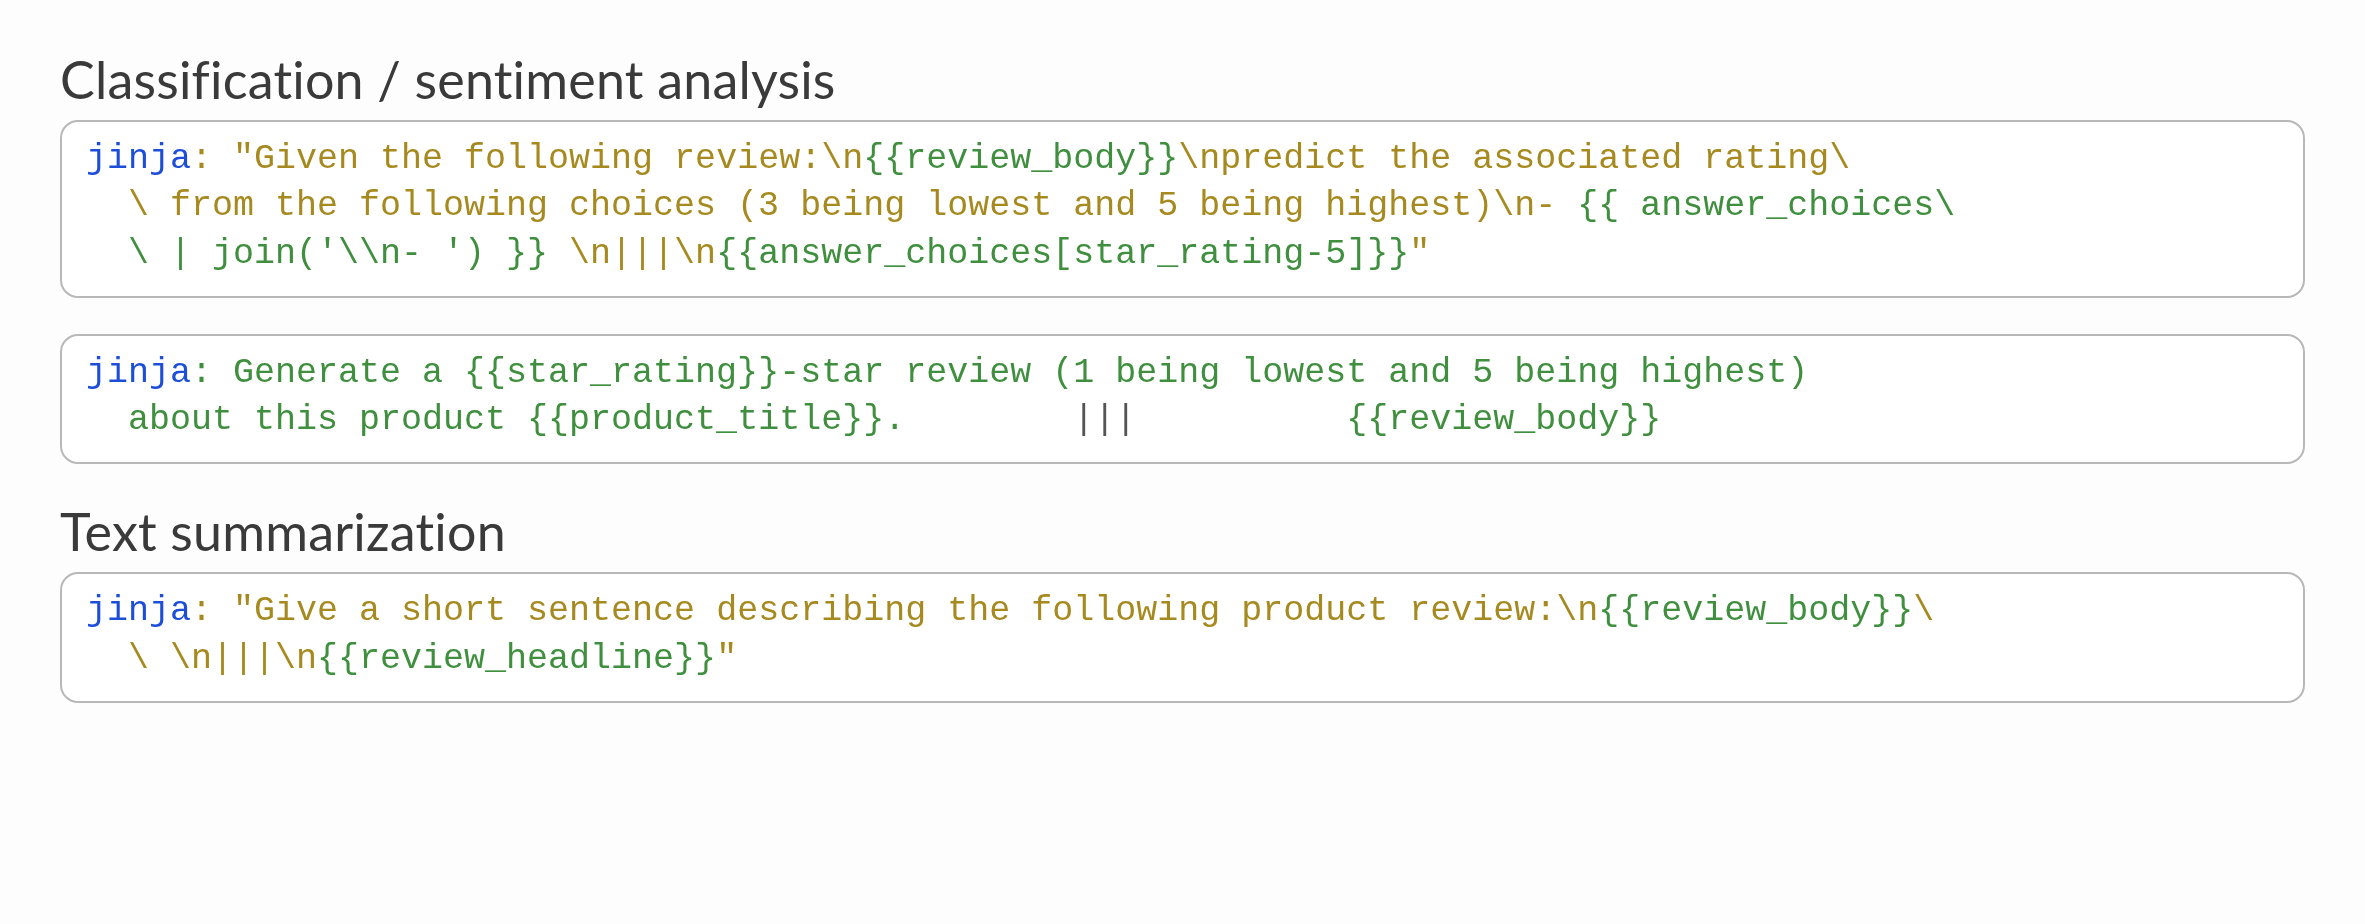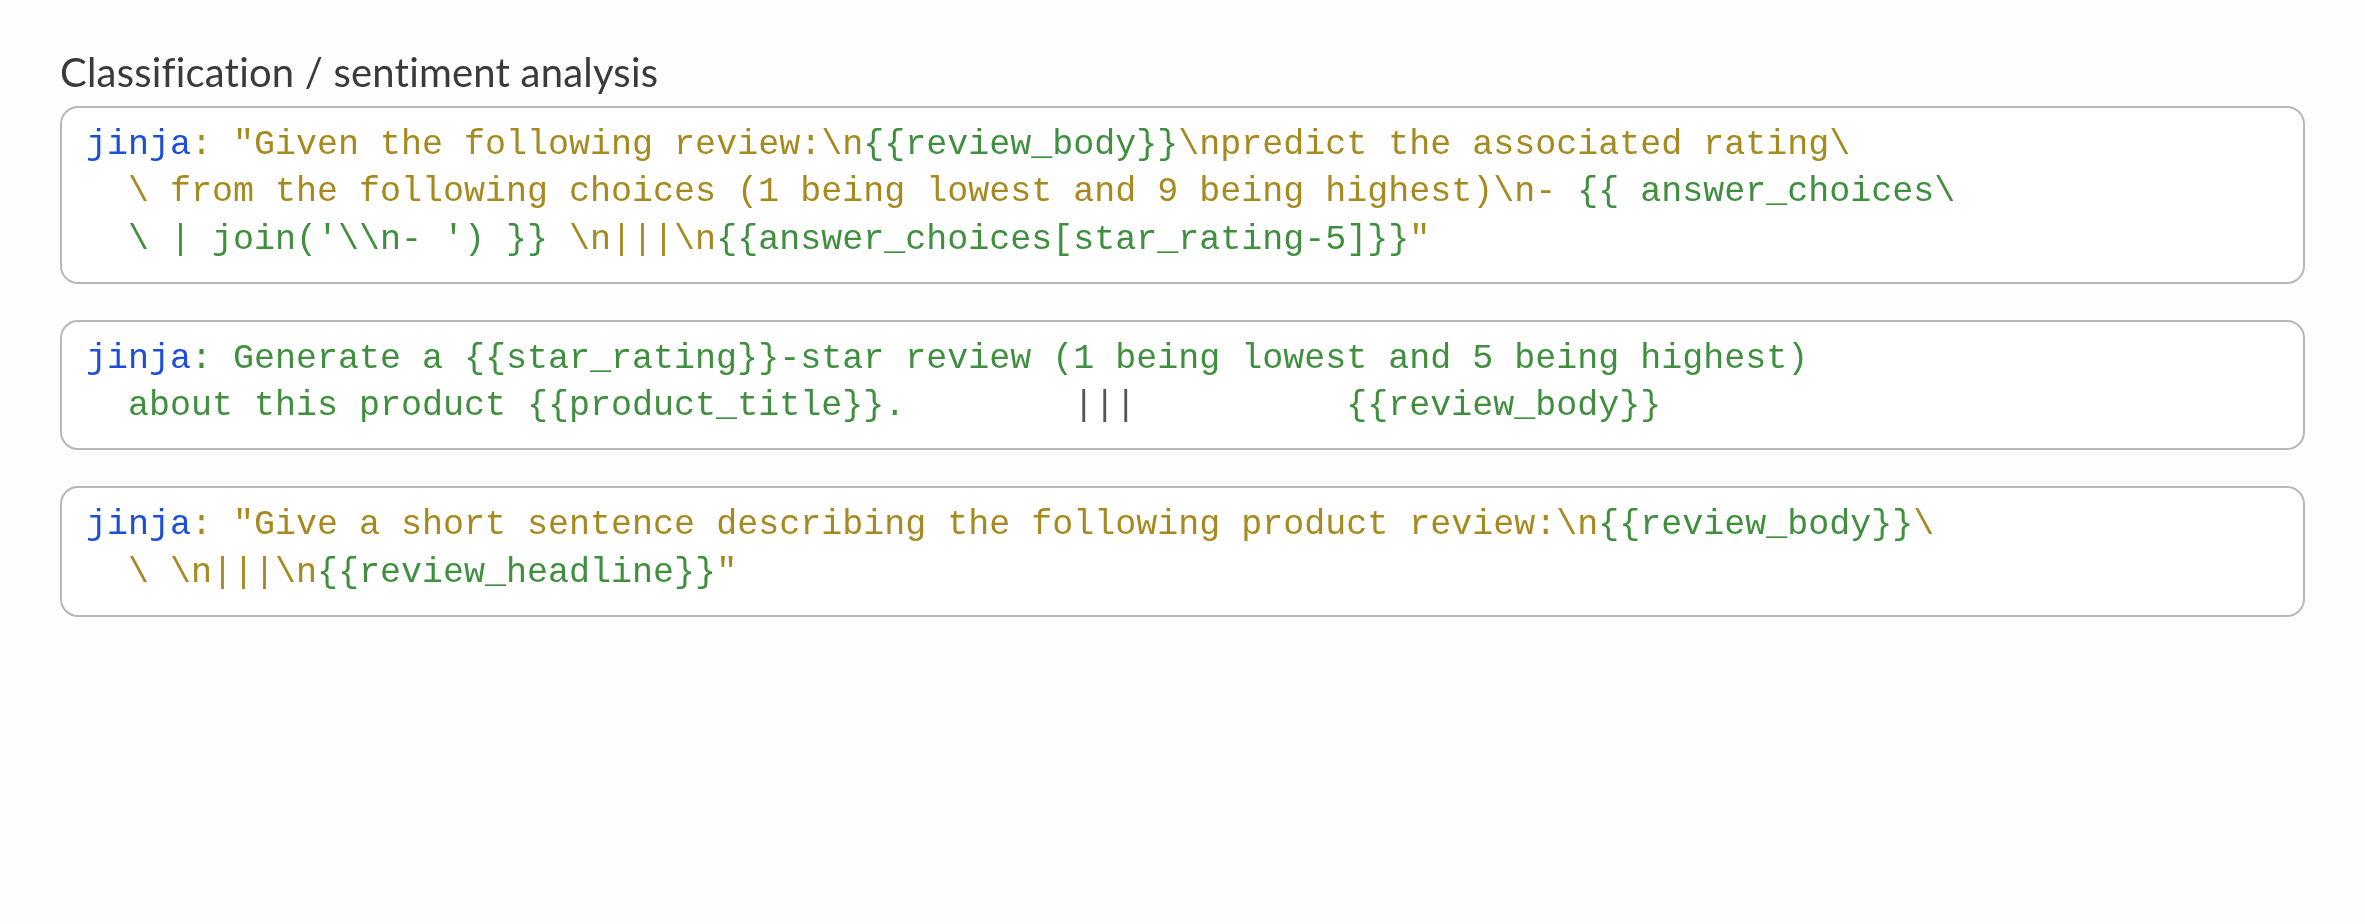--- a/index.html
+++ b/index.html
@@ -3,21 +3,21 @@
 <meta charset="utf-8">
 <style>
   body {
     margin: 0;
     padding: 30px 60px;
     background: #fdfdfd;
     font-family: "Lato", "Helvetica Neue", Arial, sans-serif;
     color: #333;
   }
   .section-title {
-    font-size: 40px;
+    font-size: 52px;
     font-weight: 400;
     color: #3a3a3a;
     margin: 18px 0 10px 0;
     letter-spacing: 0.2px;
   }
   .code-box {
     border: 2px solid #b8b8b8;
     border-radius: 18px;
     padding: 14px 24px 18px 24px;
     font-family: "Consolas", "Menlo", "Courier New", monospace;
@@ -33,19 +33,20 @@
   .k-tmpl  { color: #3f8f3f; } 
   .k-plain { color: #3f8f3f; font-family: Liberation Mono, monospace; } 
   .k-sep   { color: #555; }    
 </style>
 </head>
 <body>
 
 <div id="root">
     <div class="section-title">Classification / sentiment analysis</div>
     <div class="code-box"><span class="k-key">jinja</span><span class="k-str">: </span><span class="k-str">"Given the following review:\n</span><span class="k-tmpl">{{review_body}}</span><span class="k-str">\npredict the associated rating\
-  \ from the following choices (1 being lowest and 9 being highest)\n- </span><span class="k-tmpl">{{ answer_choices\
+  \ from the following choices (3 being lowest and 5 being highest)\n- </span><span class="k-tmpl">{{ answer_choices\
   \ | join('\\n- ') }}</span><span class="k-str"> \n|||\n</span><span class="k-tmpl">{{answer_choices[star_rating-5]}}</span><span class="k-str">"</span></div>
     <div class="code-box"><span class="k-key">jinja</span><span class="k-plain">: Generate a </span><span class="k-tmpl">{{star_rating}}</span><span class="k-plain">-star review (1 being lowest and 5 being highest)
   about this product </span><span class="k-tmpl">{{product_title}}</span><span class="k-plain">.        </span><span class="k-sep">|||</span><span class="k-plain">          </span><span class="k-tmpl">{{review_body}}</span></div>
+    <div class="section-title">Text summarization</div>
     <div class="code-box"><span class="k-key">jinja</span><span class="k-str">: </span><span class="k-str">"Give a short sentence describing the following product review:\n</span><span class="k-tmpl">{{review_body}}</span><span class="k-str">\
   \ \n|||\n</span><span class="k-tmpl">{{review_headline}}</span><span class="k-str">"</span></div>
   </div>
 
 </body></html>

